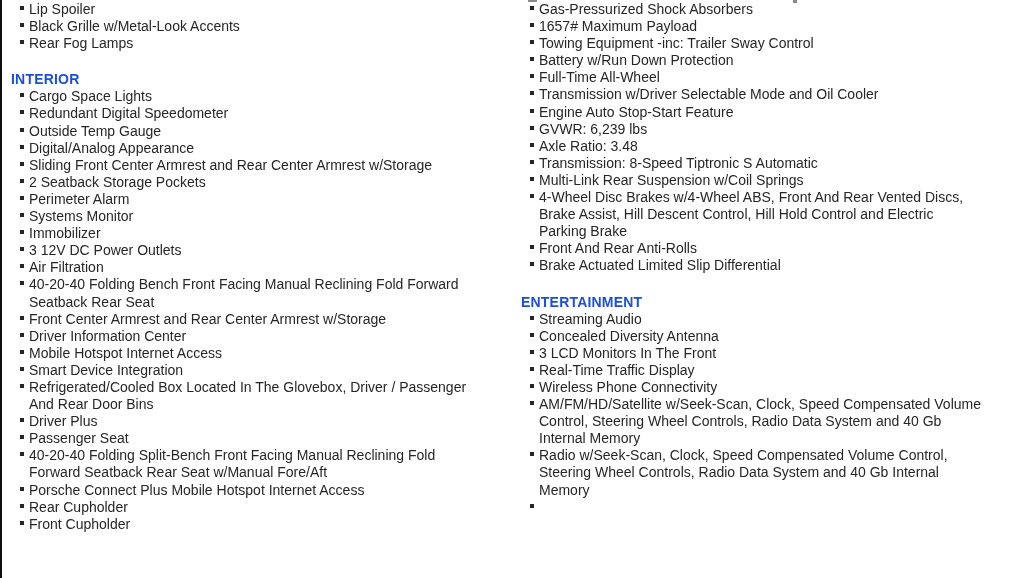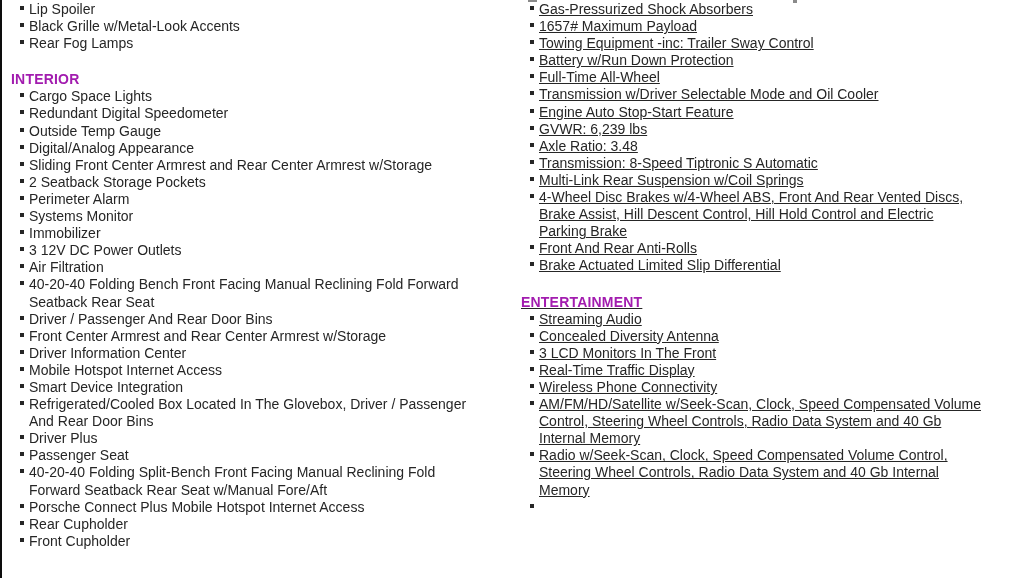--- a/index.html
+++ b/index.html
@@ -36,28 +36,28 @@
   .frag-1 { left: 528px; top: 0; width: 9px;  height: 2px; }
   .frag-2 { left: 793px; top: 0; width: 4px;  height: 3px; }
 
   .col {
     position: absolute;
     top: 1px;
     font-size: 14px;
     line-height: 17.1px;
   }
   .col-left  { left: 11px;  width: 500px; }
-  .col-right { left: 521px; width: 502px; text-decoration: underline; }
+  .col-right { left: 521px; width: 502px; }
 
   .section { margin: 0; }
   .section.spaced { margin-top: 19px; }
 
   .heading {
     font-weight: bold;
-    color: #a21caf;
+    color: #1d4ed8;
     letter-spacing: 0.2px;
   }
 
   ul.feature-list {
     margin: 0;
     padding: 0;
     list-style: none;
   }
   li.feature-item {
     position: relative;
@@ -99,21 +99,21 @@
           <li class="feature-item"><span class="bullet"></span><span class="txt">Digital/Analog Appearance</span></li>
           <li class="feature-item"><span class="bullet"></span><span class="txt">Sliding Front Center Armrest and Rear Center Armrest w/Storage</span></li>
           <li class="feature-item"><span class="bullet"></span><span class="txt">2 Seatback Storage Pockets</span></li>
           <li class="feature-item"><span class="bullet"></span><span class="txt">Perimeter Alarm</span></li>
           <li class="feature-item"><span class="bullet"></span><span class="txt">Systems Monitor</span></li>
           <li class="feature-item"><span class="bullet"></span><span class="txt">Immobilizer</span></li>
           <li class="feature-item"><span class="bullet"></span><span class="txt">3 12V DC Power Outlets</span></li>
           <li class="feature-item"><span class="bullet"></span><span class="txt">Air Filtration</span></li>
           <li class="feature-item"><span class="bullet"></span><span class="txt">40-20-40 Folding Bench Front Facing Manual Reclining Fold Forward
 Seatback Rear Seat</span></li>
-          <li class="feature-item"><span class="bullet"></span><span class="txt">Driver / Passenger And Rear Door Bins</span></li>
+          <li class="feature-item"><span class="bullet"></span></li>
           <li class="feature-item"><span class="bullet"></span><span class="txt">Front Center Armrest and Rear Center Armrest w/Storage</span></li>
           <li class="feature-item"><span class="bullet"></span><span class="txt">Driver Information Center</span></li>
           <li class="feature-item"><span class="bullet"></span><span class="txt">Mobile Hotspot Internet Access</span></li>
           <li class="feature-item"><span class="bullet"></span><span class="txt">Smart Device Integration</span></li>
           <li class="feature-item"><span class="bullet"></span><span class="txt">Refrigerated/Cooled Box Located In The Glovebox, Driver / Passenger
 And Rear Door Bins</span></li>
           <li class="feature-item"><span class="bullet"></span><span class="txt">Driver Plus</span></li>
           <li class="feature-item"><span class="bullet"></span><span class="txt">Passenger Seat</span></li>
           <li class="feature-item"><span class="bullet"></span><span class="txt">40-20-40 Folding Split-Bench Front Facing Manual Reclining Fold
 Forward Seatback Rear Seat w/Manual Fore/Aft</span></li>

